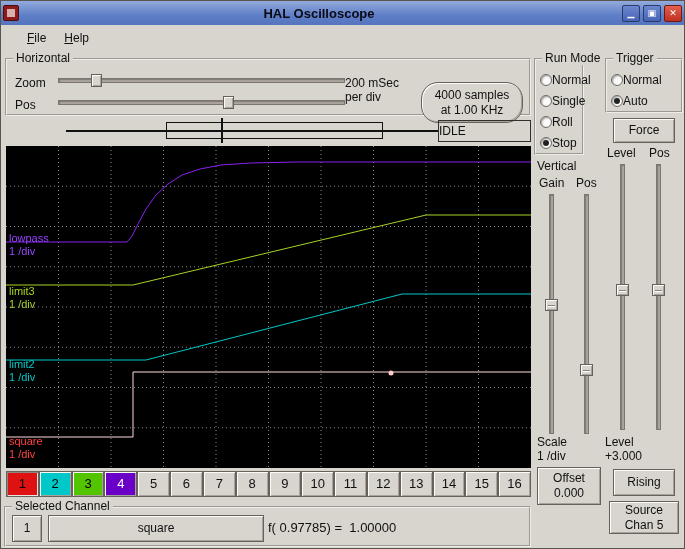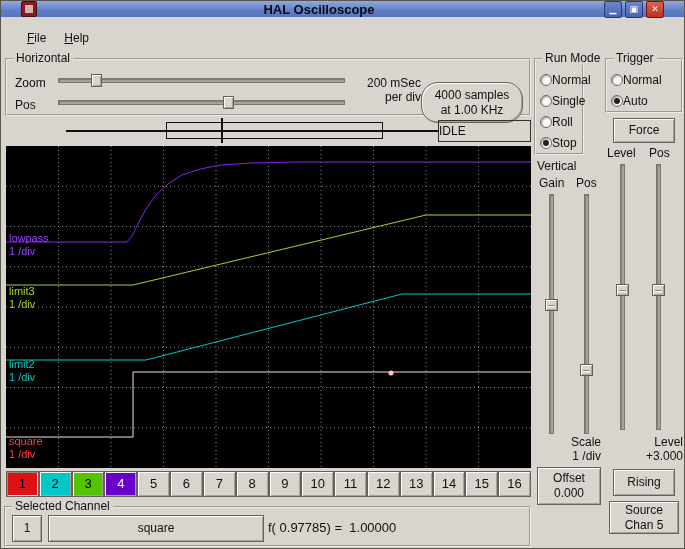--- a/index.html
+++ b/index.html
@@ -1,18 +1,18 @@
 <!DOCTYPE html>
 <html><head>
 <meta charset="utf-8">
 <style>
   *{box-sizing:border-box;margin:0;padding:0;}
   body{margin:0;background:#555;}
   .window{position:relative;width:685px;height:549px;background:#d8d4ce;font-family:"Liberation Sans",sans-serif;font-size:12px;color:#111;border:1px solid #58544e;overflow:hidden;}
-  .titlebar{position:absolute;left:0;top:0;width:100%;height:16px;background:linear-gradient(180deg,#93aadb,#5e7ec6 60%,#5474bf);display:flex;align-items:center;padding:0 20px;}
+  .titlebar{position:absolute;left:0;top:0;width:100%;height:24px;background:linear-gradient(180deg,#93aadb,#5e7ec6 60%,#5474bf);display:flex;align-items:center;padding:0 2px;}
   .titlebar .title{flex:1;text-align:center;font-weight:bold;color:#0a0a14;font-size:13px;}
   .app-icon{width:16px;height:16px;background:#8c1a1a;border:1px solid #4a0d0d;border-radius:2px;position:relative;flex:none;}
   .app-icon::after{content:'';position:absolute;left:3px;top:3px;width:8px;height:8px;background:#d8b0b0;}
   .winbtn{width:18px;height:17px;margin-left:3px;display:flex;align-items:center;justify-content:center;font-size:9px;color:#fff;border:1px solid #2a3a6a;border-radius:2px;flex:none;cursor:default;}
   .winbtn.blue{background:linear-gradient(#6c88cf,#4763b5);}
   .winbtn.red{background:linear-gradient(#e06050,#c03020);border-color:#701810;}
   .menubar{position:absolute;left:0;top:25px;width:100%;height:24px;display:flex;align-items:center;padding-left:17px;}
   .menu-item{padding:3px 9px;}
   .frame{position:absolute;border:2px groove #f0ece6;}
   .legend{position:absolute;top:-9px;left:6px;background:#d8d4ce;padding:0 3px;white-space:nowrap;}
@@ -29,21 +29,21 @@
   .vslider .trough{position:absolute;top:0;bottom:0;left:4px;width:5px;background:#aaa49c;border:1px solid #7b766f;box-shadow:inset 1px 1px 1px rgba(0,0,0,.25);}
   .vthumb{position:absolute;left:0;width:13px;height:12px;background:#d8d4ce;border:1px solid #66615a;box-shadow:inset 1px 1px 0 #fdfbf8,inset -1px -1px 0 #a8a29a;}
   .vthumb::after{content:'';position:absolute;left:2px;right:2px;top:5px;height:1px;background:#8a857e;box-shadow:0 1px 0 #fff;}
   .scope{position:absolute;left:5px;top:145px;width:525px;height:322px;background:#000;}
   .scope svg{position:absolute;left:0;top:0;}
   .trace-label{position:absolute;left:3px;font-size:11px;line-height:13px;}
   .chan-row{position:absolute;left:5px;top:470px;width:525px;height:26px;display:flex;}
   .chanbtn{position:relative;flex:1;font-size:13px;height:26px;}
   .reading{position:absolute;font-size:13px;white-space:pre;}
   .idle-box{position:absolute;border:1px solid #33302b;display:flex;align-items:center;justify-content:flex-start;}
-  .center2{display:flex;flex-direction:column;align-items:flex-end;line-height:1.2;text-align:center;position:absolute;}
+  .center2{display:flex;flex-direction:column;align-items:flex-start;line-height:1.2;text-align:center;position:absolute;}
 </style>
 </head>
 <body>
 
 <div class="window">
 
   <div class="titlebar">
     <span class="app-icon"></span>
     <span class="title">HAL Oscilloscope</span>
     <span class="winbtn blue">▁</span>

